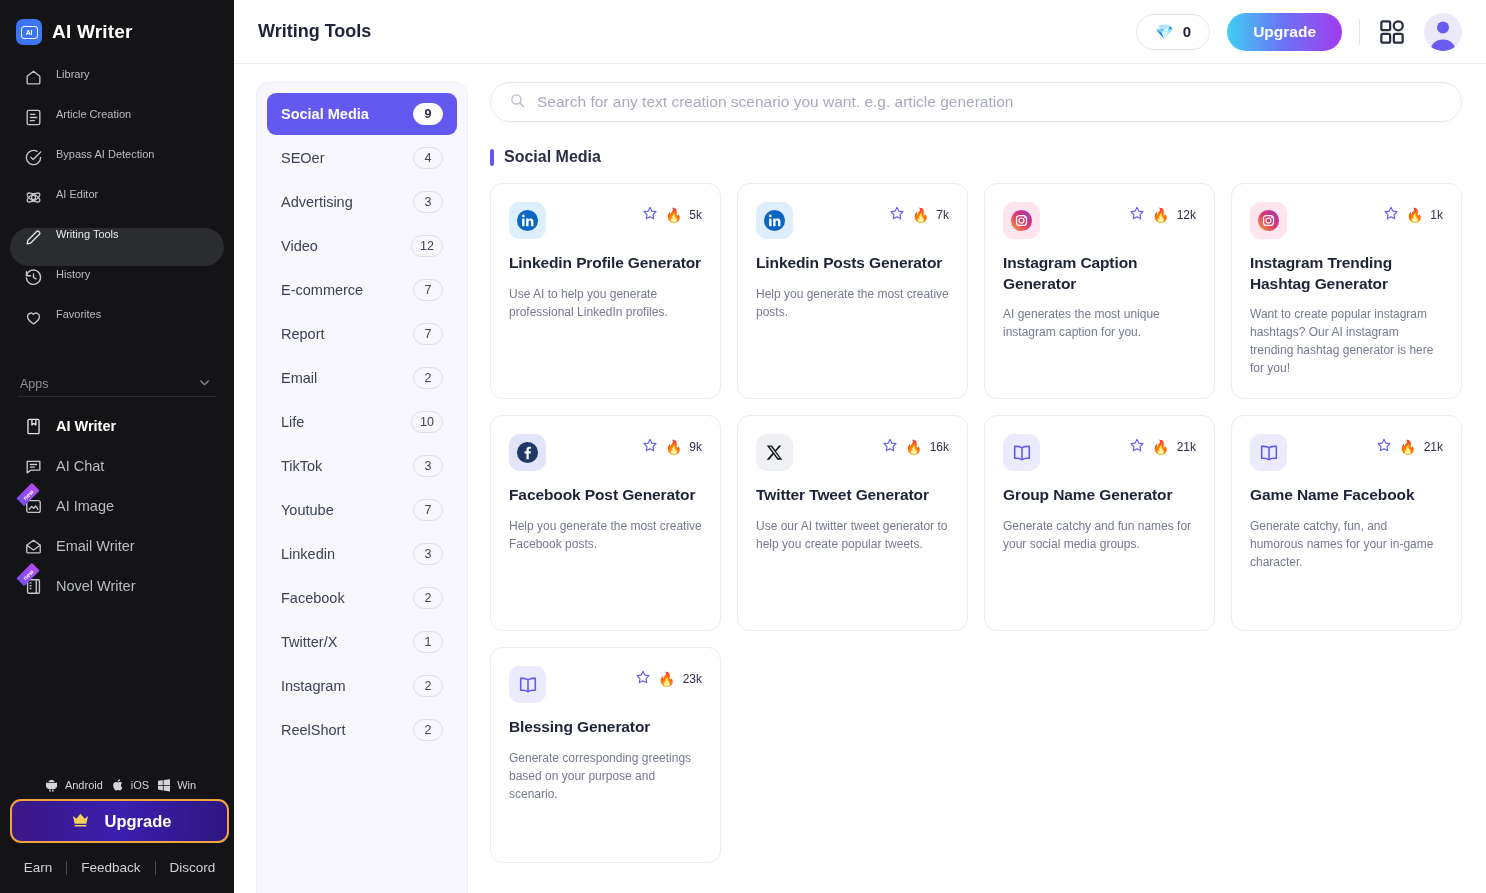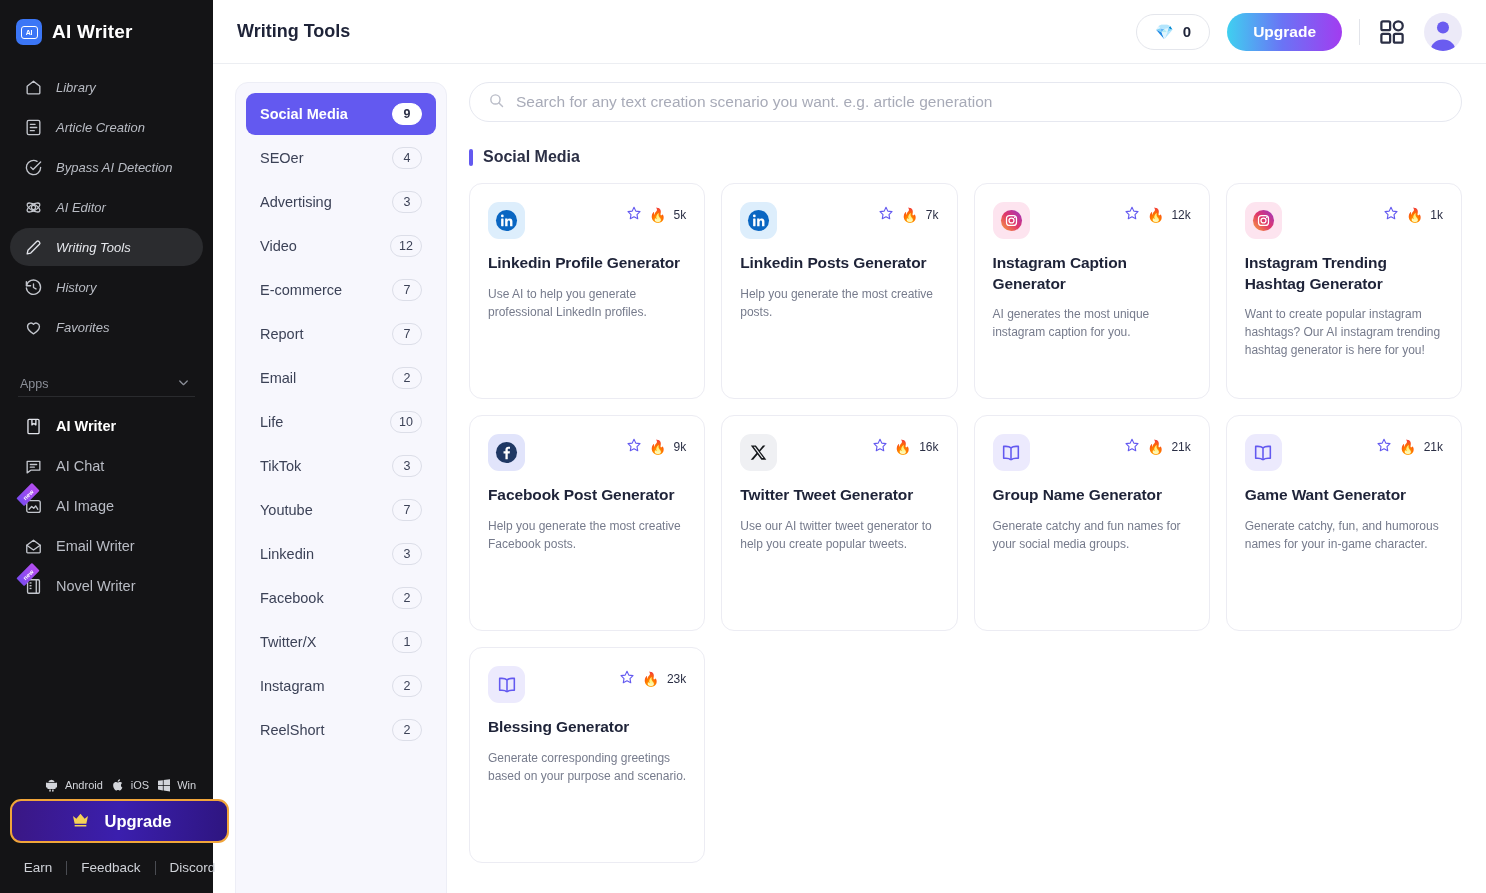--- a/index.html
+++ b/index.html
@@ -5,42 +5,42 @@
   * { box-sizing: border-box; margin: 0; padding: 0; }
   html, body {
     width: 1486px; height: 893px;
     font-family: "Liberation Sans", sans-serif;
     background: #ffffff; overflow: hidden;
   }
   .app { display: flex; width: 1486px; height: 893px; }
 
   
   .sidebar {
-    width: 213px; height: 893px; background: #141416;
+    width: 234px; height: 893px; background: #141416;
     display: flex; flex-direction: column; flex-shrink: 0;
     position: relative;
   }
   .brand { display: flex; align-items: center; gap: 10px; padding: 14px 0 0 16px; height: 50px; }
   .brand-logo {
     width: 26px; height: 26px; border-radius: 7px;
     background: #3b76f6; display: flex; align-items: center; justify-content: center;
     flex-shrink: 0;
   }
   .brand-logo-inner {
     width: 17px; height: 13px; border: 1.6px solid #ffffff; border-radius: 3px;
     display: flex; align-items: center; justify-content: center;
     font-size: 7px; font-weight: 700; color: #fff; letter-spacing: -.3px;
   }
   .brand-name { color: #ffffff; font-size: 19px; font-weight: 700; letter-spacing: .2px; }
 
   .nav { margin-top: 18px; padding: 0 10px; display: flex; flex-direction: column; gap: 2px; }
   .nav-item {
-    display: flex; align-items: center; gap: 13px;
+    display: flex; align-items: flex-start; gap: 13px;
     height: 38px; padding: 0 14px; border-radius: 19px;
-    color: #b9bcc4; font-size: 13px; cursor: pointer; font-style: italic;
+    color: #b9bcc4; font-size: 11px; cursor: pointer;
   }
   .nav-item.active { background: #2b2c2f; color: #e7e9ee; }
   .nav-ico { width: 19px; height: 19px; flex-shrink: 0; display: block; }
   .nav-ico svg { display: block; }
 
   .apps-head {
     margin-top: 26px; padding: 0 22px 0 20px; height: 24px;
     display: flex; align-items: center; justify-content: space-between;
     color: #8b8f98; font-size: 12.5px;
   }
@@ -635,21 +635,21 @@
                   </svg>
               </span>
               <span class="meta">
                 <span><svg width="16" height="16" viewBox="0 0 24 24" fill="none" stroke="#6359f0" stroke-width="1.7" stroke-linejoin="round">
                       <polygon points="12,3.4 14.7,9.2 21,10 16.5,14.4 17.6,20.6 12,17.7 6.4,20.6 7.5,14.4 3,10 9.3,9.2"></polygon>
                     </svg></span>
                 <span class="fire">🔥</span>
                 <span class="hot">21k</span>
               </span>
             </div>
-            <div class="card-title">Game Want Generator</div>
+            <div class="card-title">Game Name Facebook</div>
             <div class="card-desc">Generate catchy, fun, and humorous names for your in-game character.</div>
           </div>
 
           <div class="card">
             <div class="card-top">
               <span class="tool-ico" style="background:#eceafd">
                 <svg width="22" height="22" viewBox="0 0 24 24" fill="none" stroke="#6359f0" stroke-width="1.7" stroke-linejoin="round">
                     <path d="M12 6.5C10.6 5.3 8.8 4.8 6.5 4.8H4v13h2.5c2.3 0 4.1.5 5.5 1.7"></path>
                     <path d="M12 6.5c1.4-1.2 3.2-1.7 5.5-1.7H20v13h-2.5c-2.3 0-4.1.5-5.5 1.7"></path>
                     <line x1="12" y1="6.5" x2="12" y2="19.5"></line>

